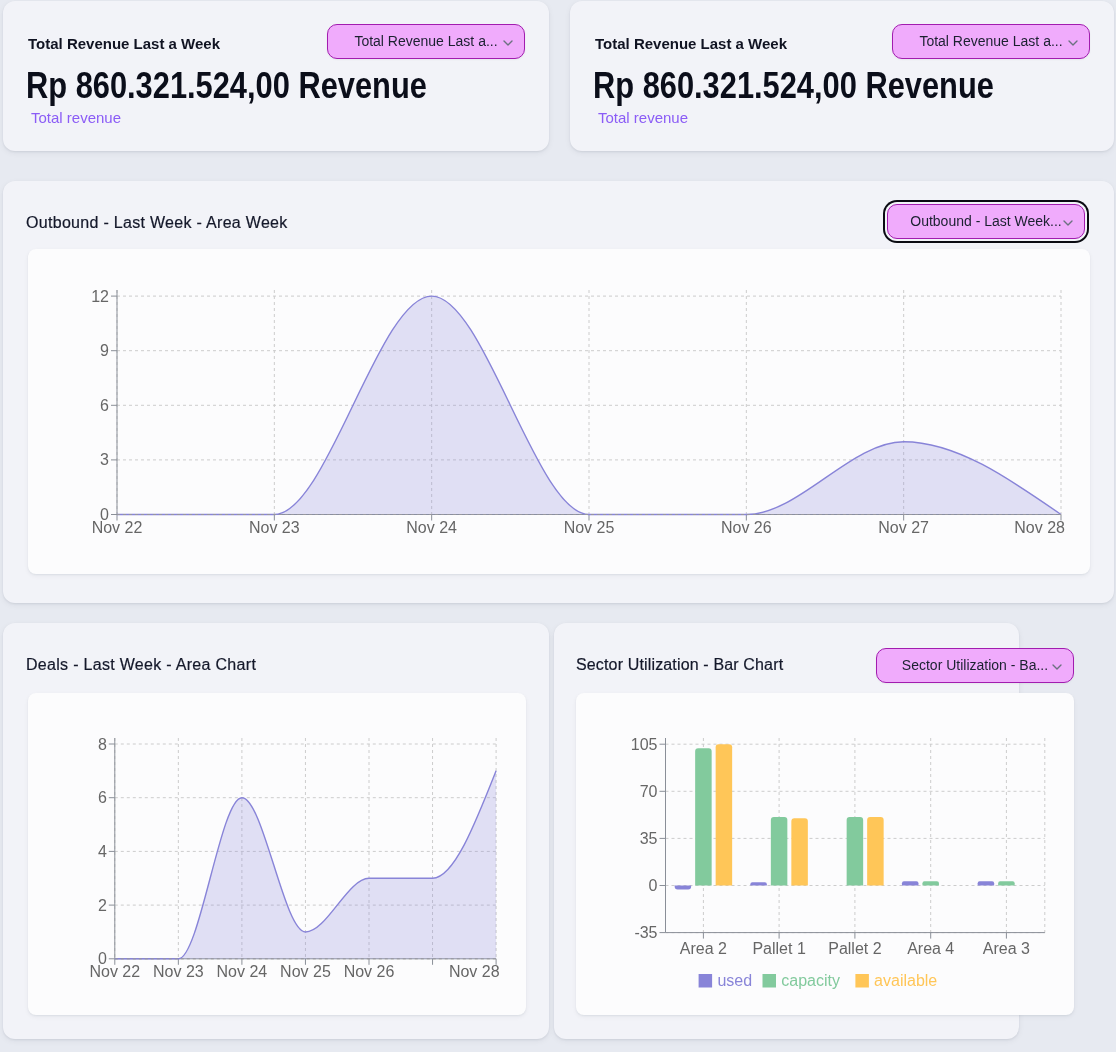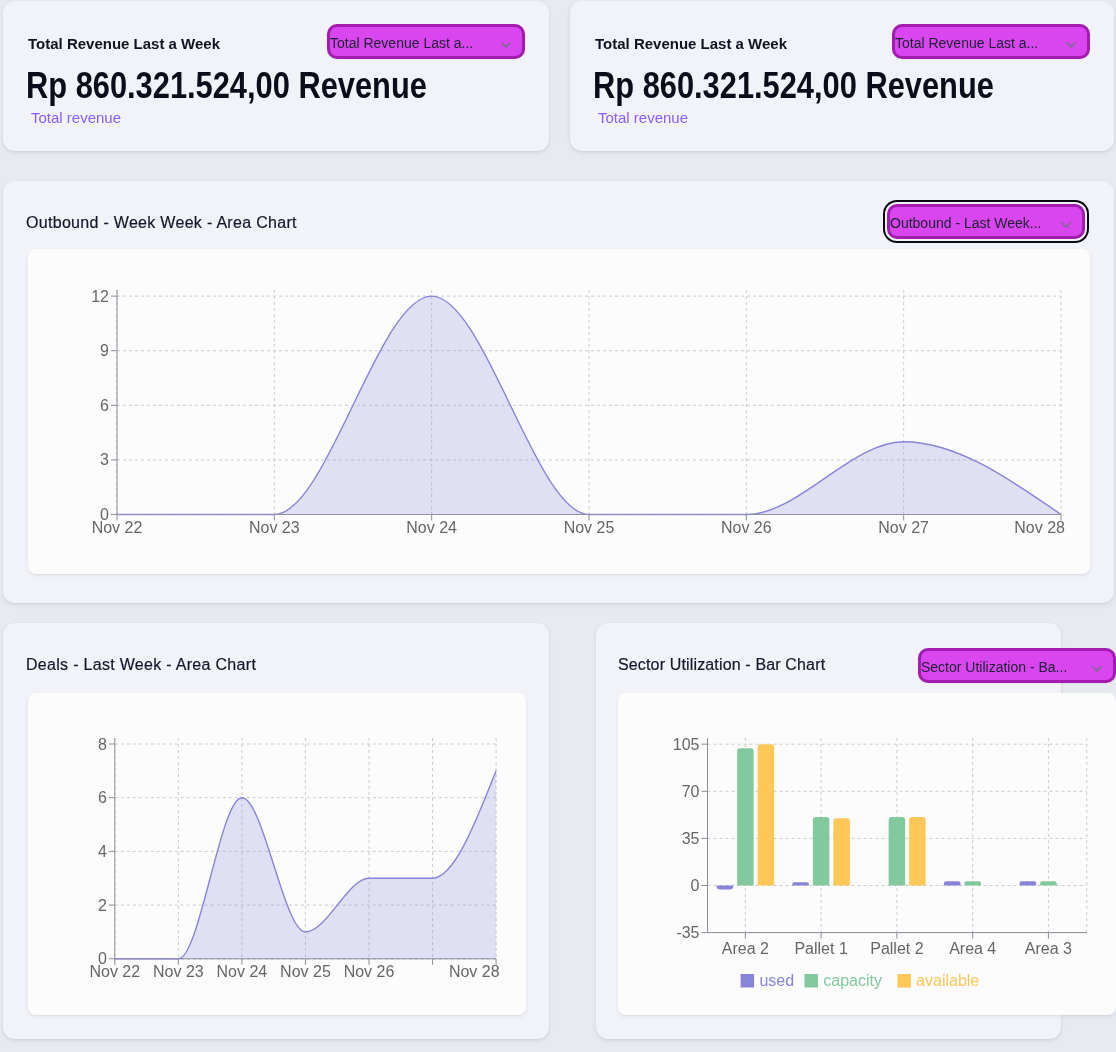--- a/index.html
+++ b/index.html
@@ -1,23 +1,23 @@
 <!DOCTYPE html>
 <html><head>
 <meta charset="utf-8">
 <style>
   * { margin:0; padding:0; box-sizing:border-box; }
   html,body { width:1116px; height:1052px; overflow:hidden; }
   body { background:#e7eaf1; font-family:"Liberation Sans", sans-serif; position:relative; }
   .card { position:absolute; background:#f2f3f8; border-radius:12px;
           box-shadow:0 1px 2px rgba(20,30,55,.08), 0 2px 6px rgba(20,30,55,.06); }
   .ctitle { position:absolute; left:25px; top:33px; font-size:15px; font-weight:700; color:#101322; line-height:20px;text-align:right;}
-  .sel { position:absolute; width:198px; height:35px; background:#d946ef; border:3px solid #a21caf;
+  .sel { position:absolute; width:198px; height:35px; background:#f0abfc; border:1px solid #a21caf;
          border-radius:10px; box-shadow:0 1px 2px rgba(20,30,55,.05);
-         font-size:14px; color:#1b2130; text-align:left; line-height:33px; }
+         font-size:14px; color:#1b2130; text-align:center; line-height:33px; }
   .sel svg { position:absolute; right:8px; top:9.5px; }
   .chev { stroke:#6b7280; stroke-width:2; fill:none; stroke-linecap:round; stroke-linejoin:round; }
   .big { position:absolute; left:23px; top:67px; font-size:36px; font-weight:700; color:#0b0e1a; line-height:36px; transform:scaleX(0.856); transform-origin:0 0; white-space:nowrap; }
   .sub { position:absolute; left:28px; top:107px; font-size:15px; color:#8b5cf6; line-height:20px; }
   .panel { position:absolute; background:#fcfcfd; border-radius:8px;
            box-shadow:0 1px 2px rgba(20,30,55,.06), 0 2px 5px rgba(20,30,55,.05); }
   .cht { position:absolute; font-size:16px; font-weight:400; color:#14182a; line-height:22px; letter-spacing:0.3px; -webkit-text-stroke:0.2px currentColor; }
   text { font-family:"Liberation Sans", sans-serif; font-size:16px; fill:#666; }
 </style>
 </head>
@@ -39,21 +39,21 @@
   <div class="sel" style="left:322px; top:23px;">Total Revenue Last a...
     <svg width="16" height="16" viewBox="0 0 24 24">
         <path class="chev" d="m6 9 6 6 6-6"></path>
       </svg>
   </div>
   <div class="big">Rp 860.321.524,00 Revenue</div>
   <div class="sub">Total revenue</div>
 </div>
 
 <div class="card" style="left:3px; top:181px; width:1111px; height:422px;">
-  <div class="cht" style="left:23px; top:31px;">Outbound - Week Week - Area Chart</div>
+  <div class="cht" style="left:23px; top:31px;">Outbound - Last Week - Area Week</div>
   <div class="sel" style="left:884px; top:23px; box-shadow:0 0 0 2px #f2f3f8, 0 0 0 4px #0a0b12;">Outbound - Last Week...
     <svg width="16" height="16" viewBox="0 0 24 24">
         <path class="chev" d="m6 9 6 6 6-6"></path>
       </svg>
   </div>
   <div class="panel" style="left:25px; top:68px; width:1062px; height:325px;">
     <svg width="1062" height="325" viewBox="0 0 1062 325">
 
       <g stroke="#ccc" stroke-dasharray="3 3" fill="none">
         <line x1="89" y1="47.1" x2="1033" y2="47.1"></line>
@@ -159,21 +159,21 @@
         <text x="150.35" y="284.3">Nov 23</text>
         <text x="213.9" y="284.3">Nov 24</text>
         <text x="277.45" y="284.3">Nov 25</text>
         <text x="341" y="284.3">Nov 26</text>
         <text x="471.6" y="284.3" text-anchor="end">Nov 28</text>
       </g>
     </svg>
   </div>
 </div>
 
-<div class="card" style="left:596px; top:623px; width:465px; height:416px;">
+<div class="card" style="left:554px; top:623px; width:465px; height:416px;">
   <div class="cht" style="left:22px; top:31px; letter-spacing:0.15px;">Sector Utilization - Bar Chart</div>
   <div class="sel" style="left:322px; top:25px;">Sector Utilization - Ba...
     <svg width="16" height="16" viewBox="0 0 24 24">
         <path class="chev" d="m6 9 6 6 6-6"></path>
       </svg>
   </div>
   <div class="panel" style="left:22px; top:70px; width:498px; height:322px;">
     <svg width="498" height="322" viewBox="0 0 498 322">
       <g stroke="#ccc" stroke-dasharray="3 3" fill="none">
         <line x1="89.5" y1="51.2" x2="468.8" y2="51.2"></line>

